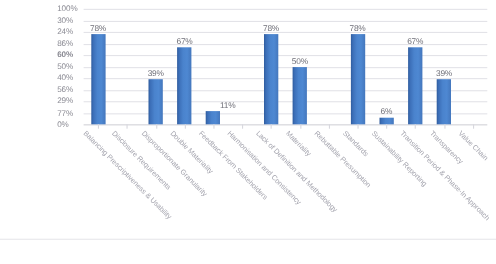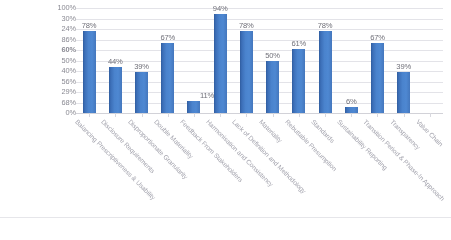--- a/index.html
+++ b/index.html
@@ -36,21 +36,20 @@
     position:absolute;
     left:52px;
     top:0px;
     width:24px;
     height:121px;
   }
   .ytick{
     position:absolute;
     right:0;
     width:24px;
-    text-align:right;
     font-size:7.4px;
     color:#8a8a93;
     line-height:8px;
     letter-spacing:-0.1px;
   }
   
   .bar-slot{
     position:absolute;
     bottom:0;
     width:26px;
@@ -113,71 +112,59 @@
   <div id="y-axis">
       <div class="ytick" style="top: 4px;">100%</div>
       <div class="ytick" style="top: 14.5px;">30%</div>
       <div class="ytick" style="top: 25px;">24%</div>
       <div class="ytick" style="top: 35.5px;">86%</div>
       <div class="ytick" style="top: 46px; font-weight: bold;">60%</div>
       <div class="ytick" style="top: 56.5px;">50%</div>
       <div class="ytick" style="top: 67px;">40%</div>
       <div class="ytick" style="top: 77.5px;">56%</div>
       <div class="ytick" style="top: 88px;">29%</div>
-      <div class="ytick" style="top: 98.5px;">68%</div>
+      <div class="ytick" style="top: 98.5px;">77%</div>
       <div class="ytick" style="top: 109px;">0%</div>
     </div>
 
   <div id="plot-area">
       <div class="gridline" style="top: 0px;"></div>
       <div class="gridline" style="top: 10.5px;"></div>
       <div class="gridline" style="top: 21px;"></div>
       <div class="gridline" style="top: 31.5px;"></div>
       <div class="gridline" style="top: 42px;"></div>
       <div class="gridline" style="top: 52.5px;"></div>
       <div class="gridline" style="top: 63px;"></div>
       <div class="gridline" style="top: 73.5px;"></div>
       <div class="gridline" style="top: 84px;"></div>
       <div class="gridline" style="top: 94.5px;"></div>
       <div class="gridline baseline" style="top: 105px;"></div>
       <div class="bar-slot" style="left: 0.107143px;">
         <div class="bar" title="Balancing Prescriptiveness &amp; Usability 78%" style="height: 81.9px;"></div>
         <div class="bar-label" style="bottom: 82.9px;">78%</div>
       </div>
-      <div class="bar-slot" style="left: 26.3214px;">
-        <div class="bar" title="Disclosure Requirements 44%" style="height: 46.2px;"></div>
-        <div class="bar-label" style="bottom: 47.2px;">44%</div>
-      </div>
       <div class="bar-slot" style="left: 52.5357px;">
         <div class="bar" title="Disproportionate Granularity 39%" style="height: 40.95px;"></div>
         <div class="bar-label" style="bottom: 41.95px;">39%</div>
       </div>
       <div class="bar-slot" style="left: 78.75px;">
         <div class="bar" title="Double Materiality 67%" style="height: 70.35px;"></div>
         <div class="bar-label" style="bottom: 71.35px;">67%</div>
       </div>
       <div class="bar-slot" style="left: 104.964px;">
         <div class="bar" title="Feedback From Stakeholders 11%" style="height: 11.55px;"></div>
         <div class="bar-label" style="bottom: 12.55px; margin-left: 13px;">11%</div>
       </div>
-      <div class="bar-slot" style="left: 131.179px;">
-        <div class="bar" title="Harmonisation and Consistency 94%" style="height: 98.7px;"></div>
-        <div class="bar-label" style="bottom: 99.7px;">94%</div>
-      </div>
       <div class="bar-slot" style="left: 157.393px;">
         <div class="bar" title="Lack of Definition and Methodology 78%" style="height: 81.9px;"></div>
         <div class="bar-label" style="bottom: 82.9px;">78%</div>
       </div>
       <div class="bar-slot" style="left: 183.607px;">
         <div class="bar" title="Materiality 50%" style="height: 52.5px;"></div>
         <div class="bar-label" style="bottom: 53.5px;">50%</div>
-      </div>
-      <div class="bar-slot" style="left: 209.821px;">
-        <div class="bar" title="Rebuttable Presumption 61%" style="height: 64.05px;"></div>
-        <div class="bar-label" style="bottom: 65.05px;">61%</div>
       </div>
       <div class="bar-slot" style="left: 236.036px;">
         <div class="bar" title="Standards 78%" style="height: 81.9px;"></div>
         <div class="bar-label" style="bottom: 82.9px;">78%</div>
       </div>
       <div class="bar-slot" style="left: 262.25px;">
         <div class="bar" title="Sustainability Reporting 6%" style="height: 6.3px;"></div>
         <div class="bar-label" style="bottom: 7.3px;">6%</div>
       </div>
       <div class="bar-slot" style="left: 288.464px;">

